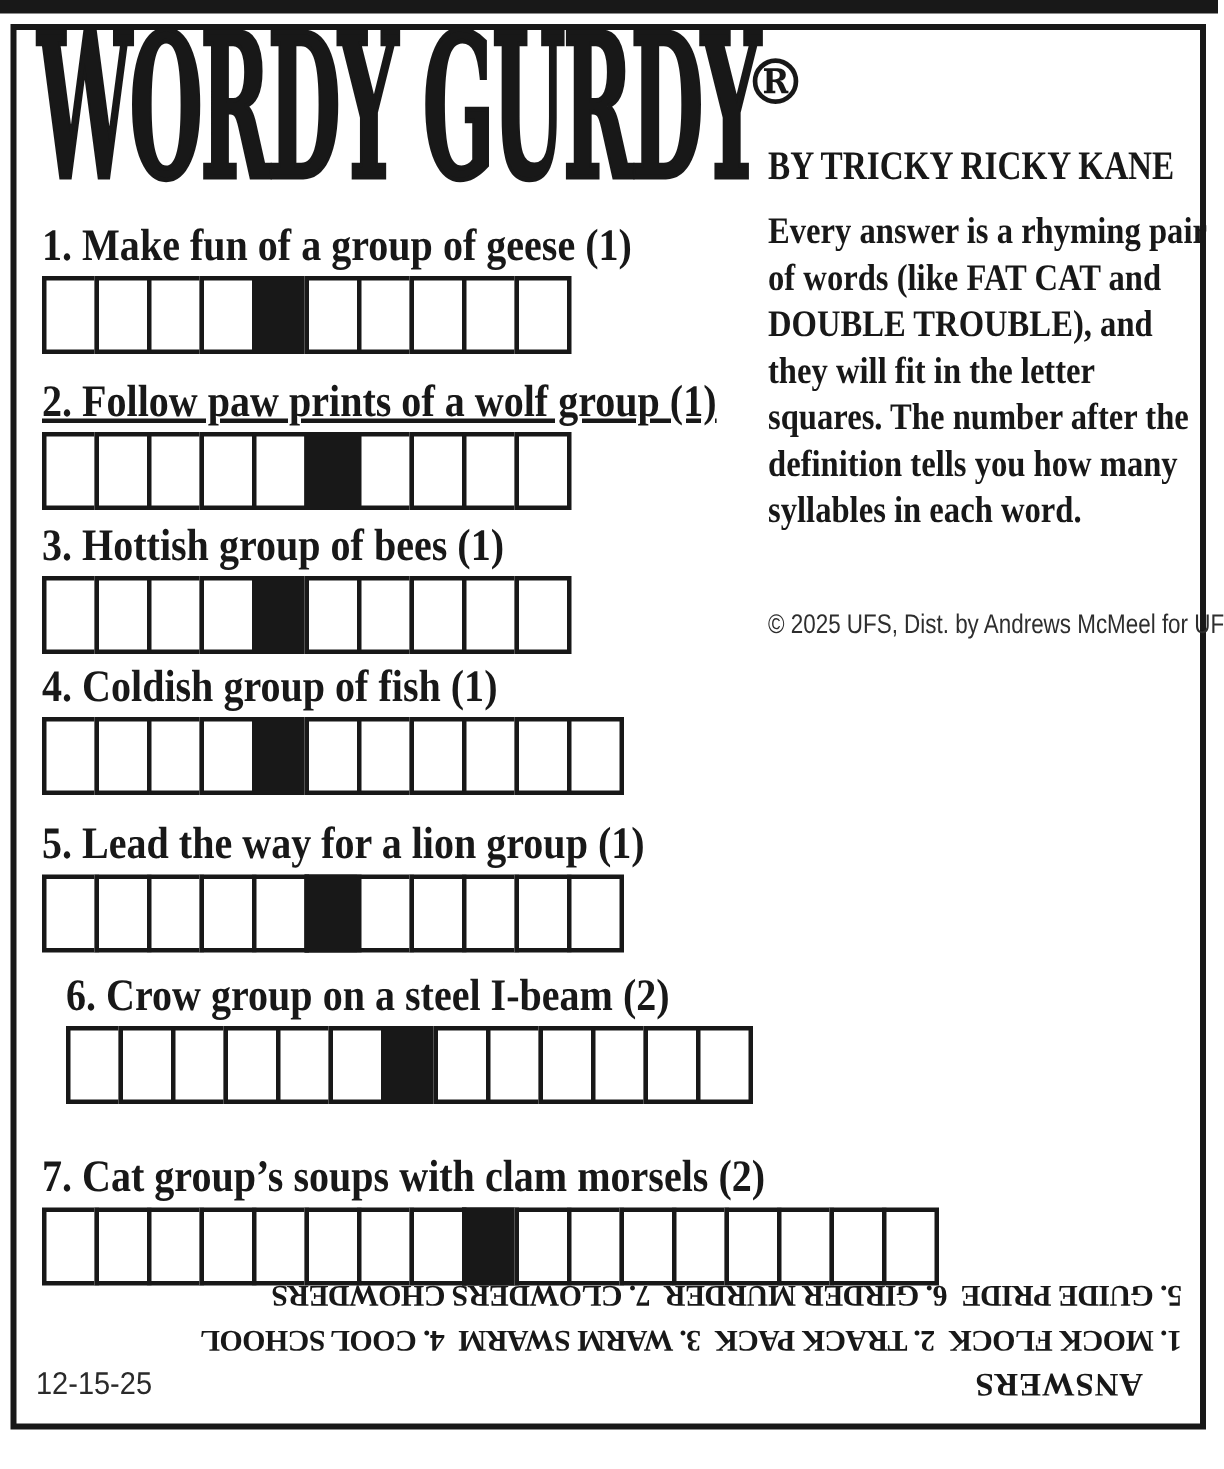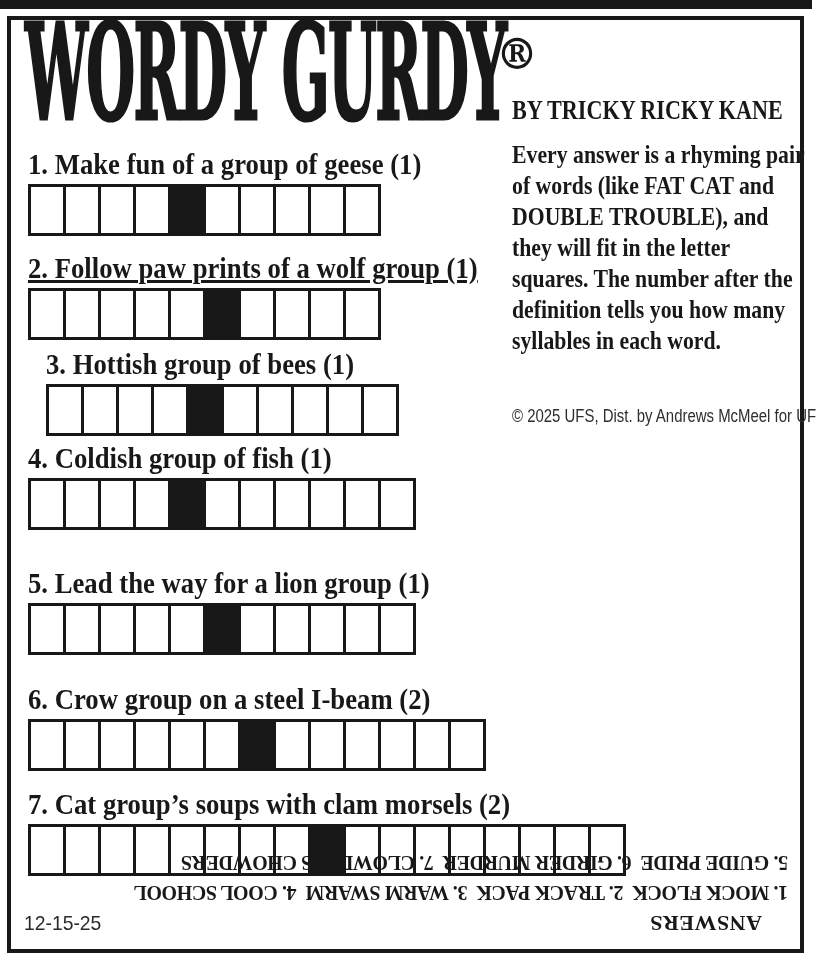--- a/index.html
+++ b/index.html
@@ -99,21 +99,21 @@
           <div class="cell"></div>
           <div class="cell"></div>
           <div class="cell"></div>
           <div class="cell black"></div>
           <div class="cell"></div>
           <div class="cell"></div>
           <div class="cell"></div>
           <div class="cell"></div>
         </div>
       </div>
-      <div class="clue-group" style="top: 347px; margin-left: 18px;">
+      <div class="clue-group" style="top: 347px;">
         <div class="clue-text">3. Hottish group of bees (1)</div>
         <div class="cells">
           <div class="cell"></div>
           <div class="cell"></div>
           <div class="cell"></div>
           <div class="cell"></div>
           <div class="cell black"></div>
           <div class="cell"></div>
           <div class="cell"></div>
           <div class="cell"></div>
@@ -130,55 +130,55 @@
           <div class="cell"></div>
           <div class="cell black"></div>
           <div class="cell"></div>
           <div class="cell"></div>
           <div class="cell"></div>
           <div class="cell"></div>
           <div class="cell"></div>
           <div class="cell"></div>
         </div>
       </div>
-      <div class="clue-group" style="top: 566px;">
+      <div class="clue-group" style="top: 546px;">
         <div class="clue-text">5. Lead the way for a lion group (1)</div>
         <div class="cells">
           <div class="cell"></div>
           <div class="cell"></div>
           <div class="cell"></div>
           <div class="cell"></div>
           <div class="cell"></div>
           <div class="cell black"></div>
           <div class="cell"></div>
           <div class="cell"></div>
           <div class="cell"></div>
           <div class="cell"></div>
           <div class="cell"></div>
         </div>
       </div>
-      <div class="clue-group" style="top: 682px;">
+      <div class="clue-group" style="top: 647px; margin-left: 16px;">
         <div class="clue-text">6. Crow group on a steel I-beam (2)</div>
         <div class="cells">
           <div class="cell"></div>
           <div class="cell"></div>
           <div class="cell"></div>
           <div class="cell"></div>
           <div class="cell"></div>
           <div class="cell"></div>
           <div class="cell black"></div>
           <div class="cell"></div>
           <div class="cell"></div>
           <div class="cell"></div>
           <div class="cell"></div>
           <div class="cell"></div>
           <div class="cell"></div>
         </div>
       </div>
-      <div class="clue-group" style="top: 787px;">
+      <div class="clue-group" style="top: 768px;">
         <div class="clue-text">7. Cat group’s soups with clam morsels (2)</div>
         <div class="cells">
           <div class="cell"></div>
           <div class="cell"></div>
           <div class="cell"></div>
           <div class="cell"></div>
           <div class="cell"></div>
           <div class="cell"></div>
           <div class="cell"></div>
           <div class="cell"></div>

